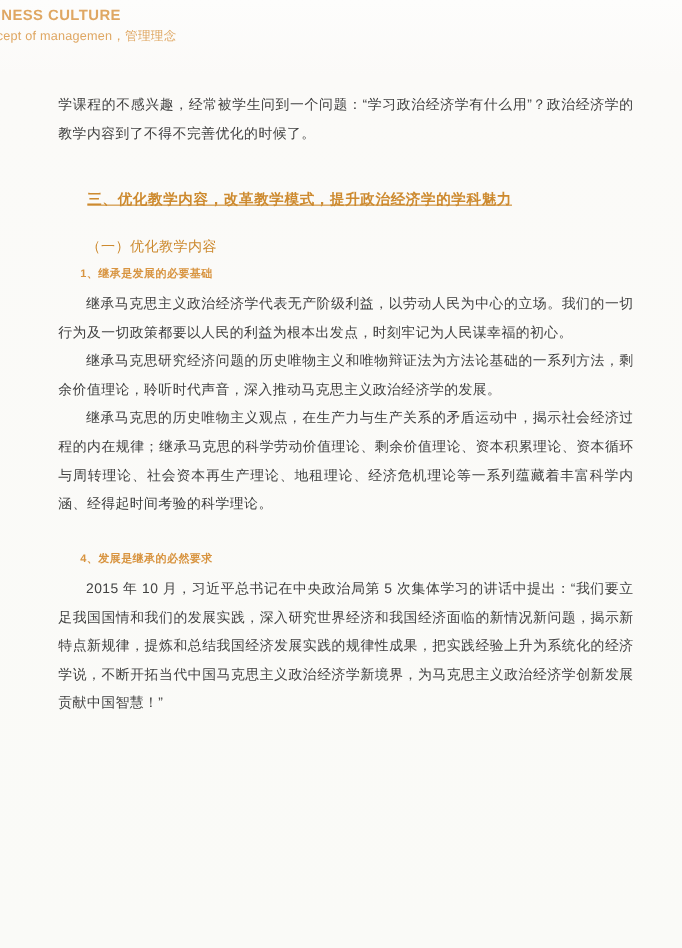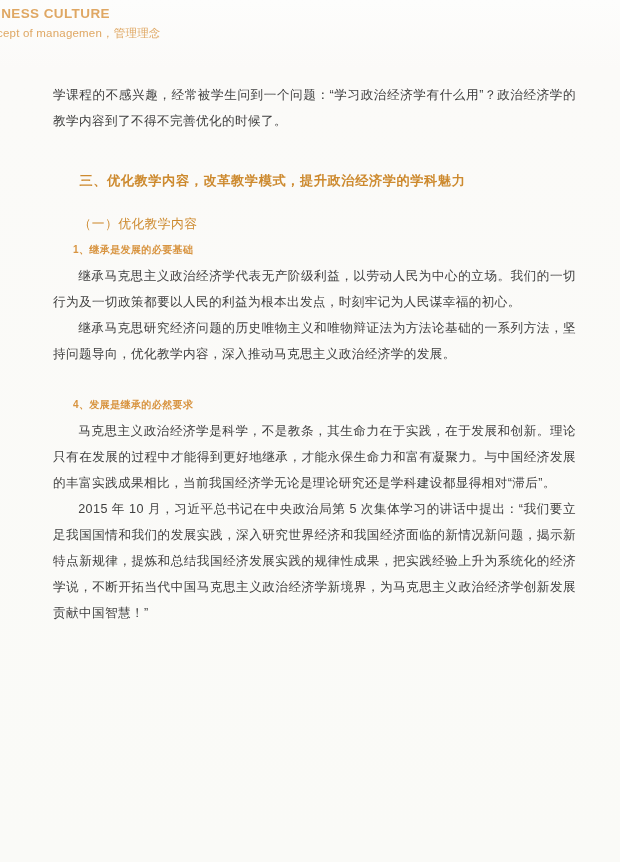--- a/index.html
+++ b/index.html
@@ -36,20 +36,21 @@
     line-height:26px;
     text-align:justify;
     letter-spacing:.4px;
   }
   .content p{margin:0;}
   .content .indent{text-indent:2em;}
   .h1{
     color:#cd8a2f;font-weight:bold;font-size:13.2px;
     text-indent:2em;margin:34px 0 17px 0 !important;
     letter-spacing:.6px;
+    text-decoration:underline;
   }
   .h2{
     color:#cd8a2f;font-weight:normal;font-size:12.8px;
     text-indent:2em;margin:0 !important;
   }
   .h3{
     color:#d89440;font-weight:bold;font-size:10px;
     text-indent:2em;margin:0 !important;
   }
   .gap-above{margin-top:25px !important;}
@@ -63,20 +64,20 @@
     <div class="hl1">INESS CULTURE</div>
     <div class="hl2">cept of managemen，管理理念</div>
   </div>
 
   <div class="content">
     <p>学课程的不感兴趣，经常被学生问到一个问题：“学习政治经济学有什么用”？政治经济学的教学内容到了不得不完善优化的时候了。</p>
     <p class="h1">三、优化教学内容，改革教学模式，提升政治经济学的学科魅力</p>
     <p class="h2">（一）优化教学内容</p>
     <p class="h3">1、继承是发展的必要基础</p>
     <p class="indent">继承马克思主义政治经济学代表无产阶级利益，以劳动人民为中心的立场。我们的一切行为及一切政策都要以人民的利益为根本出发点，时刻牢记为人民谋幸福的初心。</p>
-    <p class="indent">继承马克思研究经济问题的历史唯物主义和唯物辩证法为方法论基础的一系列方法，坚持问题导向，优化教学内容，深入推动马克思主义政治经济学的发展。</p>
+    <p class="indent">继承马克思研究经济问题的历史唯物主义和唯物辩证法为方法论基础的一系列方法，剩余价值理论，聆听时代声音，深入推动马克思主义政治经济学的发展。</p>
+    <p class="indent">继承马克思的历史唯物主义观点，在生产力与生产关系的矛盾运动中，揭示社会经济过程的内在规律；继承马克思的科学劳动价值理论、剩余价值理论、资本积累理论、资本循环与周转理论、社会资本再生产理论、地租理论、经济危机理论等一系列蕴藏着丰富科学内涵、经得起时间考验的科学理论。</p>
     <p class="h3 gap-above">4、发展是继承的必然要求</p>
-    <p class="indent">马克思主义政治经济学是科学，不是教条，其生命力在于实践，在于发展和创新。理论只有在发展的过程中才能得到更好地继承，才能永保生命力和富有凝聚力。与中国经济发展的丰富实践成果相比，当前我国经济学无论是理论研究还是学科建设都显得相对“滞后”。</p>
     <p class="indent">2015 年 10 月，习近平总书记在中央政治局第 5 次集体学习的讲话中提出：“我们要立足我国国情和我们的发展实践，深入研究世界经济和我国经济面临的新情况新问题，揭示新特点新规律，提炼和总结我国经济发展实践的规律性成果，把实践经验上升为系统化的经济学说，不断开拓当代中国马克思主义政治经济学新境界，为马克思主义政治经济学创新发展贡献中国智慧！”</p>
 
   </div>
 
 </div>
 
 </body></html>

